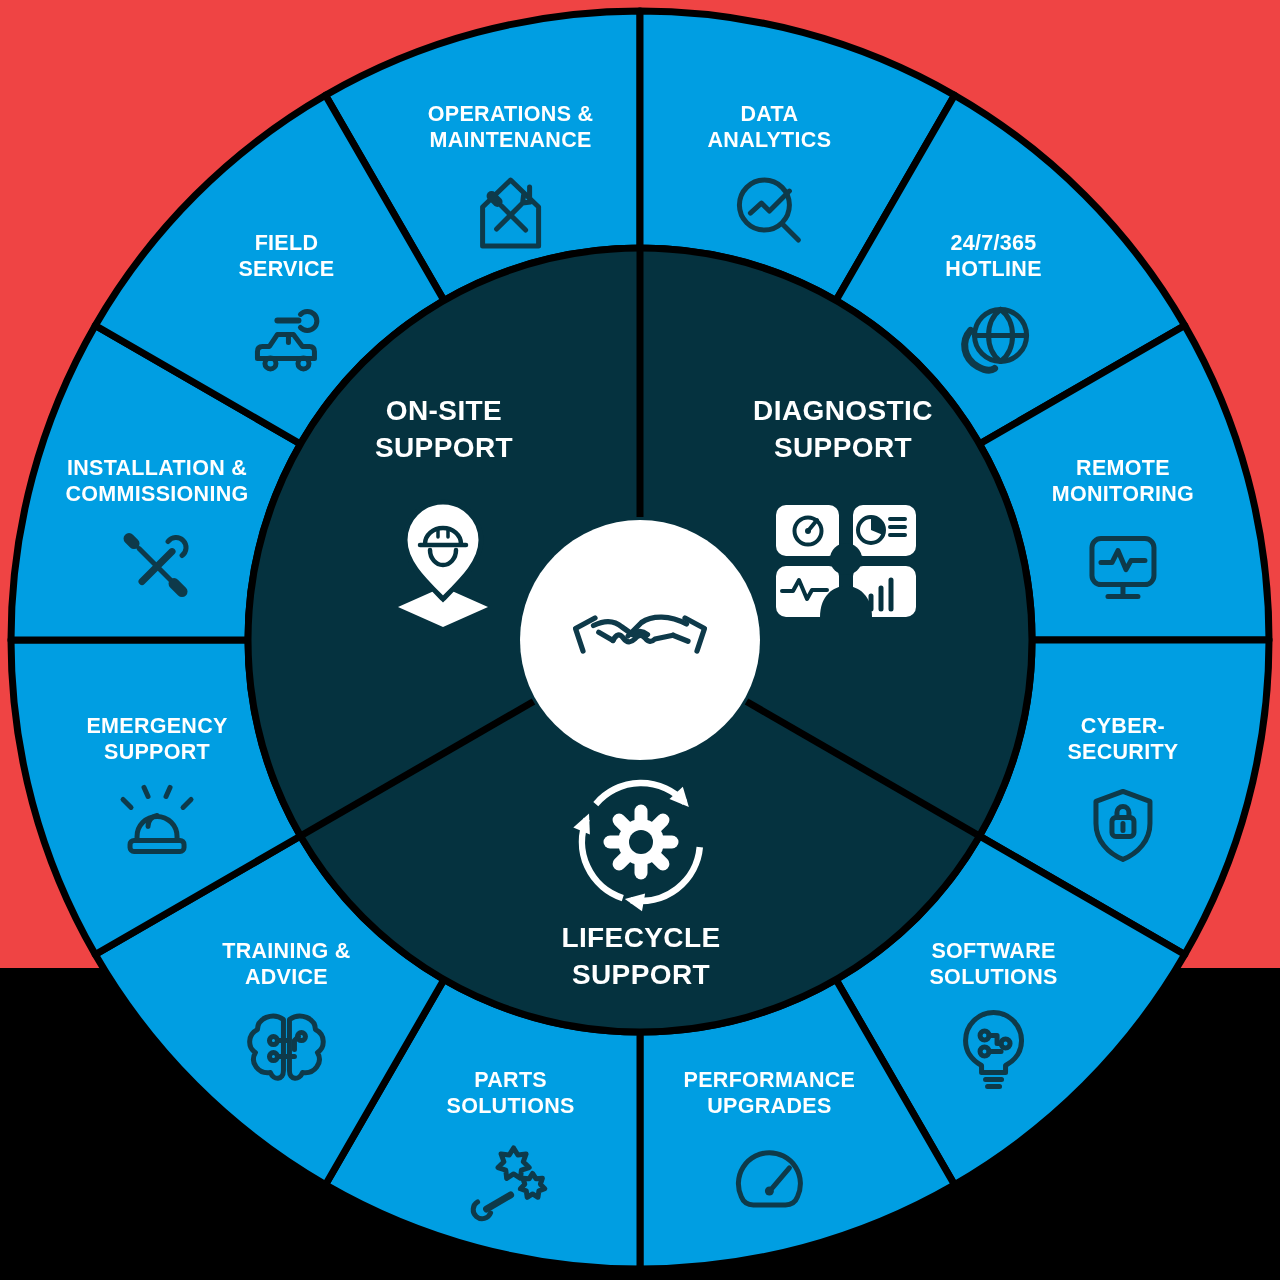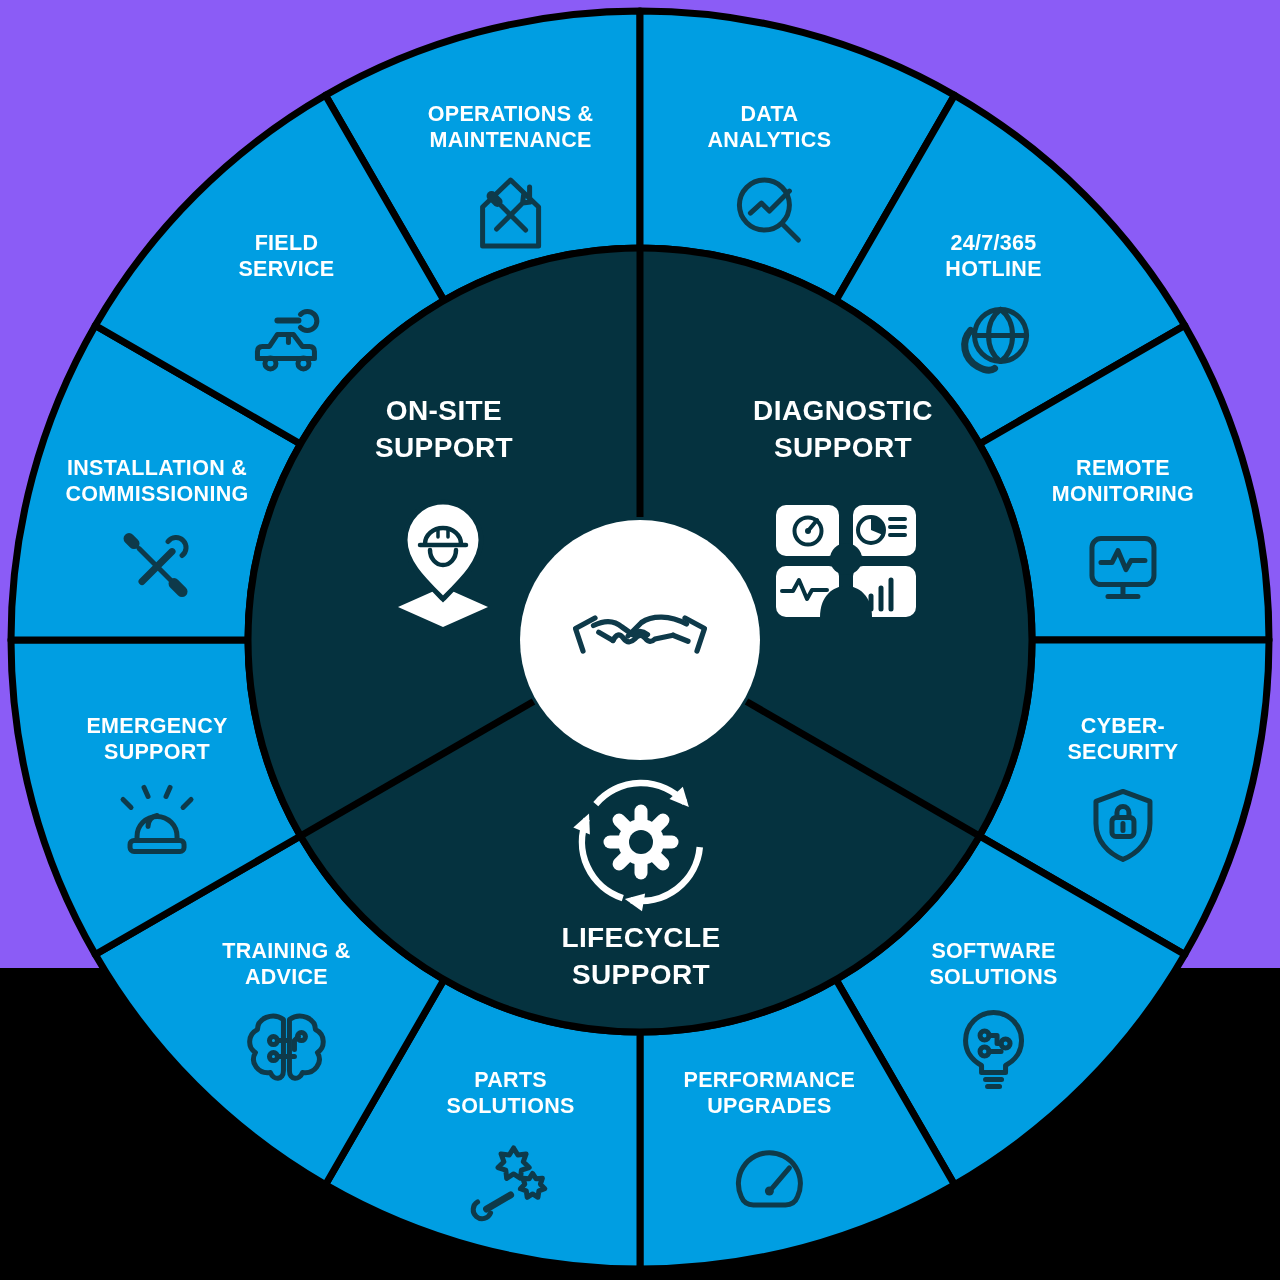--- a/index.html
+++ b/index.html
@@ -1,16 +1,16 @@
 <!DOCTYPE html>
 <html><head>
 <meta charset="utf-8">
 <style>
   html,body{margin:0;padding:0;background:#000;width:1280px;height:1280px;overflow:hidden}
-  .stage{position:relative;width:1280px;height:968px;background:#8b5cf6}
+  .stage{position:relative;width:1280px;height:968px;background:#ef4444}
   svg{display:block}
   text{font-family:"Liberation Sans","DejaVu Sans",sans-serif;font-weight:bold;fill:#fff;text-anchor:middle}
   .outer-label{font-size:21.5px;letter-spacing:.3px}
   .inner-label{font-size:28px;letter-spacing:.4px}
 </style>
 </head>
 <body>
 
 <div class="stage">
   <svg id="wheel" width="1280" height="1280" viewBox="0 0 1280 1280">

